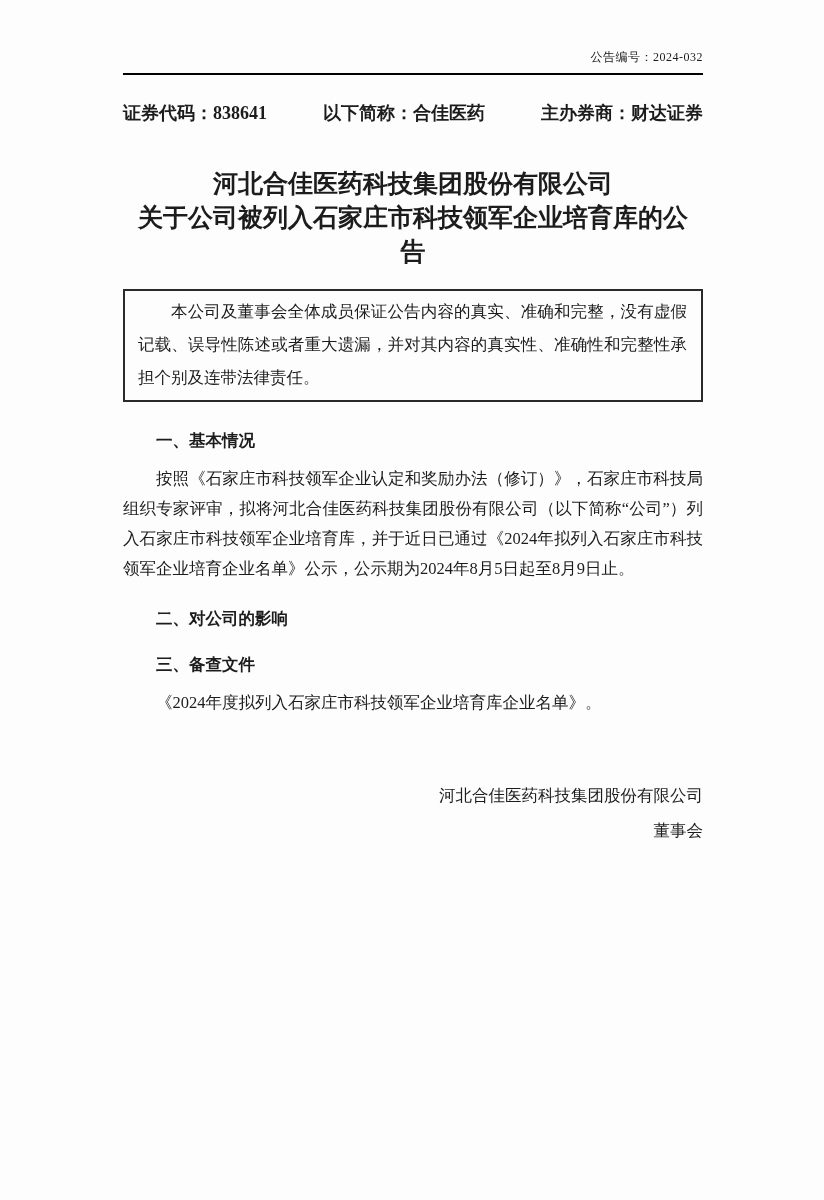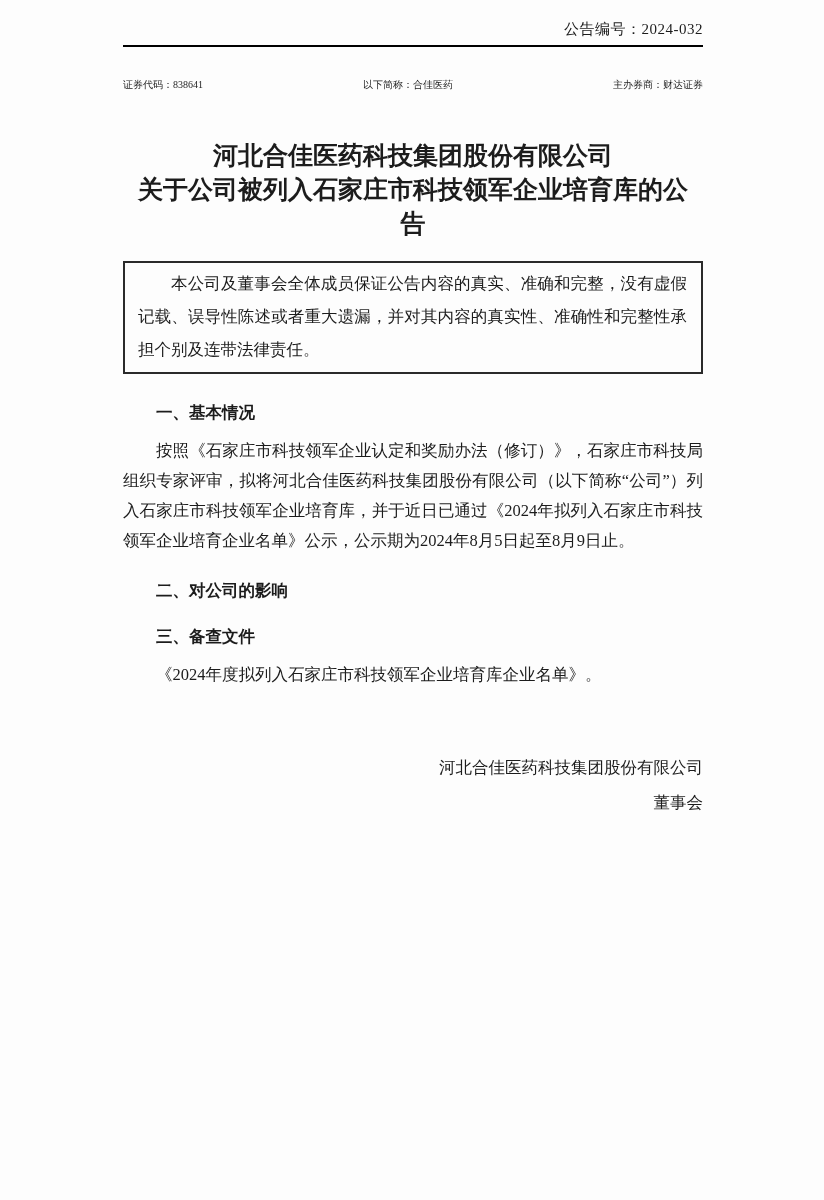--- a/index.html
+++ b/index.html
@@ -18,38 +18,38 @@
     position: relative;
     width: 824px;
     height: 1200px;
     overflow: hidden;
   }
   .content {
     width: 580px;
     margin: 0 auto 0 123px;
   }
   .announce-no {
-    padding-top: 20px;
+    padding-top: 48px;
     text-align: right;
-    font-size: 15px;
+    font-size: 12px;
     line-height: 19px;
     letter-spacing: 0.5px;
   }
   .top-rule {
     margin-top: 6px;
     border: none;
     border-bottom: 2px solid #000;
     height: 0;
   }
   .securities-row {
     display: flex;
     justify-content: space-between;
     margin-top: 28px;
-    font-weight: normal;
-    font-size: 10px;
+    font-weight: bold;
+    font-size: 18px;
     line-height: 20px;
   }
   .doc-title {
     width: 560px;
     margin: 44px auto 0;
     text-align: center;
     font-weight: bold;
     font-size: 25px;
     line-height: 34px;
   }

